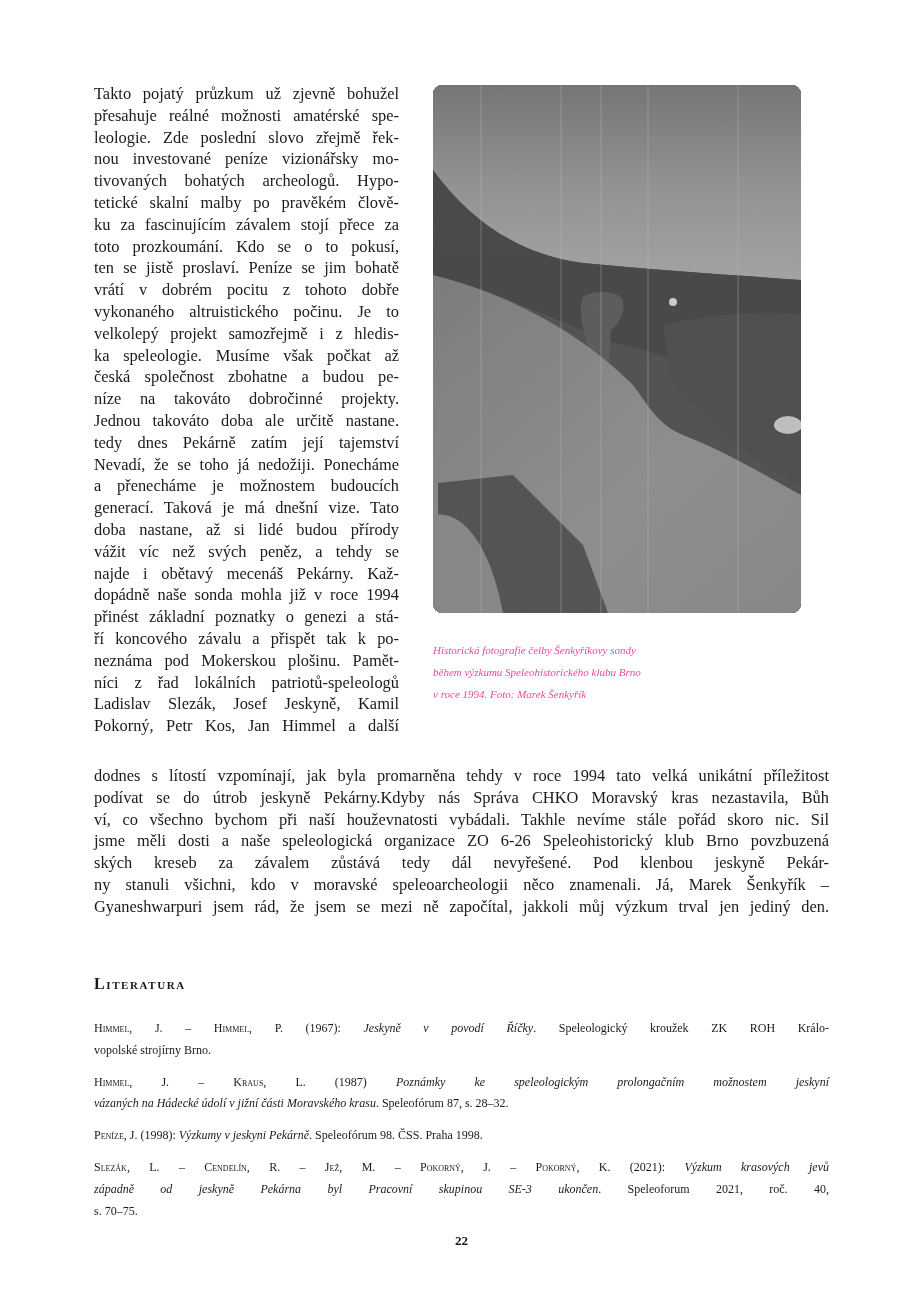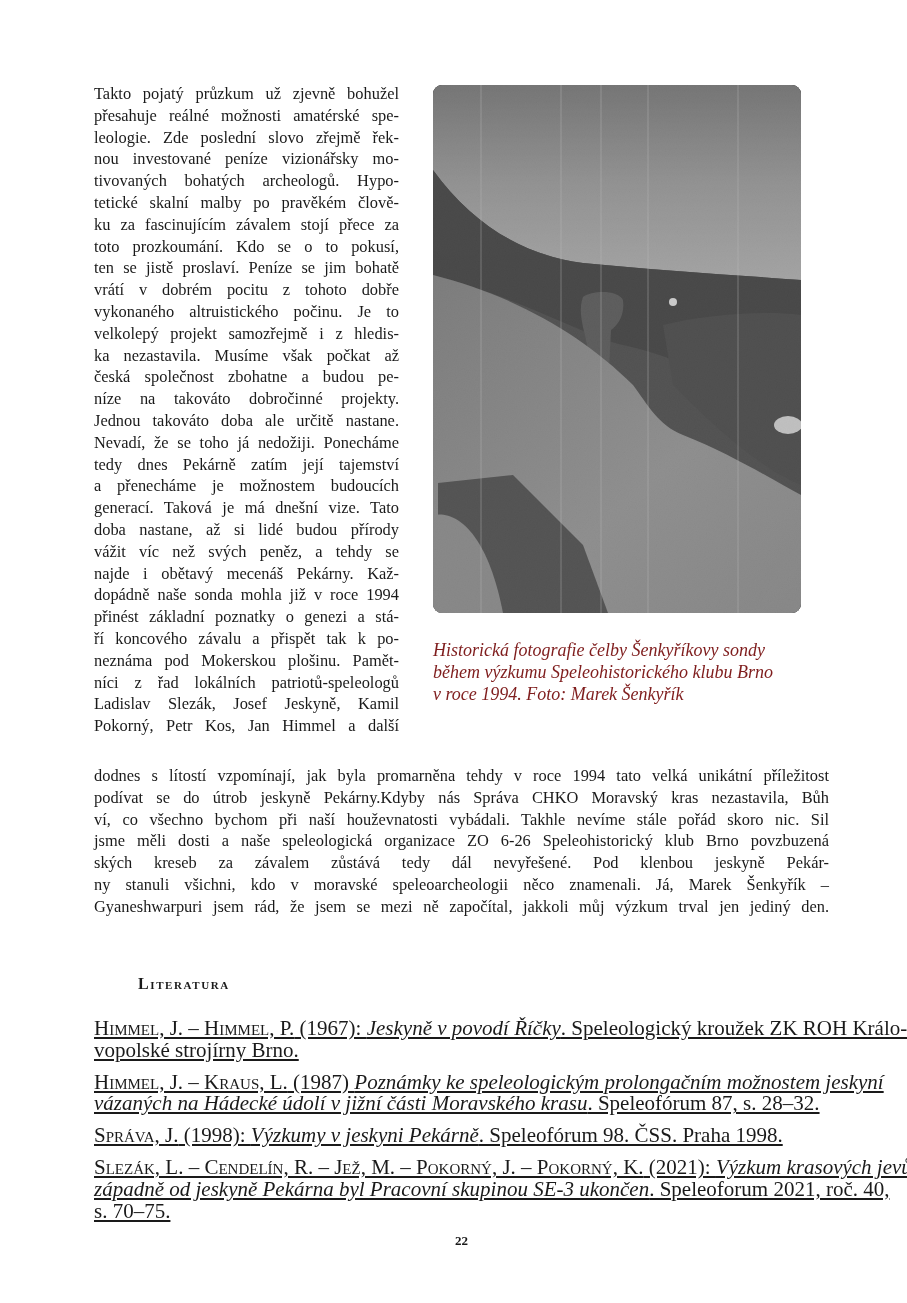--- a/index.html
+++ b/index.html
@@ -18,39 +18,38 @@
 
     .photo {
       position: absolute; left: 425px; top: 85px; width: 368px; height: 528px;
       border-radius: 9px; overflow: hidden;
       background: #555;
     }
     .photo svg { display: block; width: 100%; height: 100%; }
 
     .caption {
       position: absolute; left: 425px; top: 639px; width: 380px;
-      font-style: italic; font-size: 18px; line-height: 22px; color: #7f1d1d;
+      font-style: italic; font-size: 11px; line-height: 22px; color: #ec4899;
     }
     .caption .line { display: block; white-space: nowrap; }
 
     .full {
       position: absolute; left: 86px; top: 765px; width: 735px;
       font-size: 16.4px; line-height: 21.8px;
     }
     .full .line { display: block; text-align: justify; text-align-last: justify; white-space: nowrap; }
     .full .line.last { text-align-last: justify; }
 
     .lit-heading {
       position: absolute; left: 86px; top: 975px;
       font-size: 16px; font-weight: bold; letter-spacing: 1.6px;
       font-variant: small-caps;
-      margin-left: 44px;
-    }
-
-    .refs { position: absolute; left: 86px; top: 1018px; width: 735px; font-size: 21px; line-height: 21.8px; text-decoration: underline; }
+    }
+
+    .refs { position: absolute; left: 86px; top: 1018px; width: 735px; font-size: 12px; line-height: 21.8px; }
     .ref { margin-bottom: 10px; }
     .ref .line { display: block; white-space: nowrap; }
     .ref .line.j { text-align: justify; text-align-last: justify; }
     .sc { font-variant: small-caps; }
     .it { font-style: italic; }
 
     .page-number {
       position: absolute; left: 0; width: 907px; top: 1233px; text-align: center;
       font-weight: bold; font-size: 13px;
     }
@@ -66,26 +65,26 @@
       <span class="line">leologie. Zde poslední slovo zřejmě řek-</span>
       <span class="line">nou investované peníze vizionářsky mo-</span>
       <span class="line">tivovaných bohatých archeologů. Hypo-</span>
       <span class="line">tetické skalní malby po pravěkém člově-</span>
       <span class="line">ku za fascinujícím závalem stojí přece za</span>
       <span class="line">toto prozkoumání. Kdo se o to pokusí,</span>
       <span class="line">ten se jistě proslaví. Peníze se jim bohatě</span>
       <span class="line">vrátí v dobrém pocitu z tohoto dobře</span>
       <span class="line">vykonaného altruistického počinu. Je to</span>
       <span class="line">velkolepý projekt samozřejmě i z hledis-</span>
-      <span class="line">ka nezastavila. Musíme však počkat až</span>
+      <span class="line">ka speleologie. Musíme však počkat až</span>
       <span class="line">česká společnost zbohatne a budou pe-</span>
       <span class="line">níze na takováto dobročinné projekty.</span>
       <span class="line">Jednou takováto doba ale určitě nastane.</span>
+      <span class="line">tedy dnes Pekárně zatím její tajemství</span>
       <span class="line">Nevadí, že se toho já nedožiji. Ponecháme</span>
-      <span class="line">tedy dnes Pekárně zatím její tajemství</span>
       <span class="line">a přenecháme je možnostem budoucích</span>
       <span class="line">generací. Taková je má dnešní vize. Tato</span>
       <span class="line">doba nastane, až si lidé budou přírody</span>
       <span class="line">vážit víc než svých peněz, a tehdy se</span>
       <span class="line">najde i obětavý mecenáš Pekárny. Kaž-</span>
       <span class="line">dopádně naše sonda mohla již v roce 1994</span>
       <span class="line">přinést základní poznatky o genezi a stá-</span>
       <span class="line">ří koncového závalu a přispět tak k po-</span>
       <span class="line">neznáma pod Mokerskou plošinu. Pamět-</span>
       <span class="line">níci z řad lokálních patriotů-speleologů</span>
@@ -174,21 +173,21 @@
       <span class="line j">
         <span class="sc">Himmel, J. – Kraus, L.</span><span> (1987) </span><span class="it">Poznámky ke speleologickým prolongačním možnostem jeskyní</span>
       </span>
       <span class="line">
         <span class="it">vázaných na Hádecké údolí v jižní části Moravského krasu</span><span>. Speleofórum 87, s. 28–32.</span>
       </span>
     </div>
 
     <div class="ref">
       <span class="line">
-        <span class="sc">Správa, J.</span><span> (1998): </span><span class="it">Výzkumy v jeskyni Pekárně</span><span>. Speleofórum 98. ČSS. Praha 1998.</span>
+        <span class="sc">Peníze, J.</span><span> (1998): </span><span class="it">Výzkumy v jeskyni Pekárně</span><span>. Speleofórum 98. ČSS. Praha 1998.</span>
       </span>
     </div>
 
     <div class="ref">
       <span class="line j">
         <span class="sc">Slezák, L. – Cendelín, R. – Jež, M. – Pokorný, J. – Pokorný, K.</span><span> (2021): </span><span class="it">Výzkum krasových jevů</span>
       </span>
       <span class="line j">
         <span class="it">západně od jeskyně Pekárna byl Pracovní skupinou SE-3 ukončen</span><span>. Speleoforum 2021, roč. 40,</span>
       </span>

